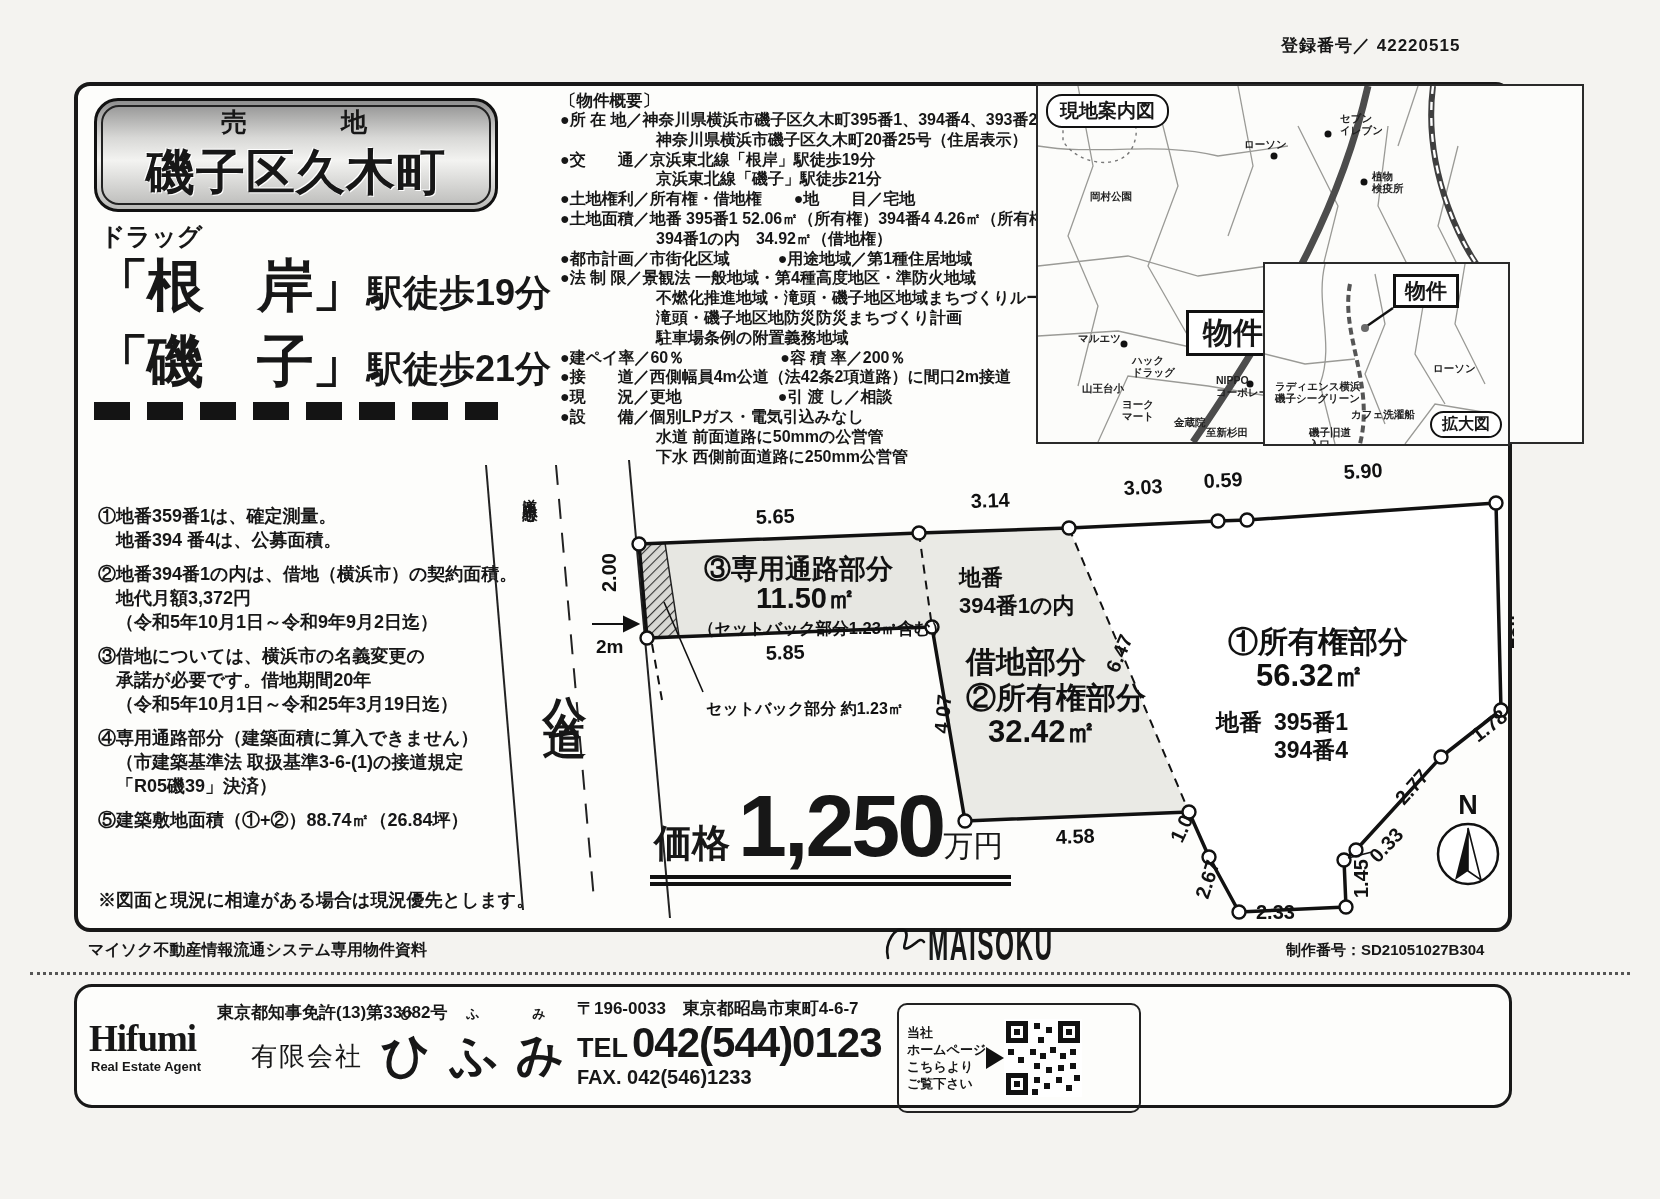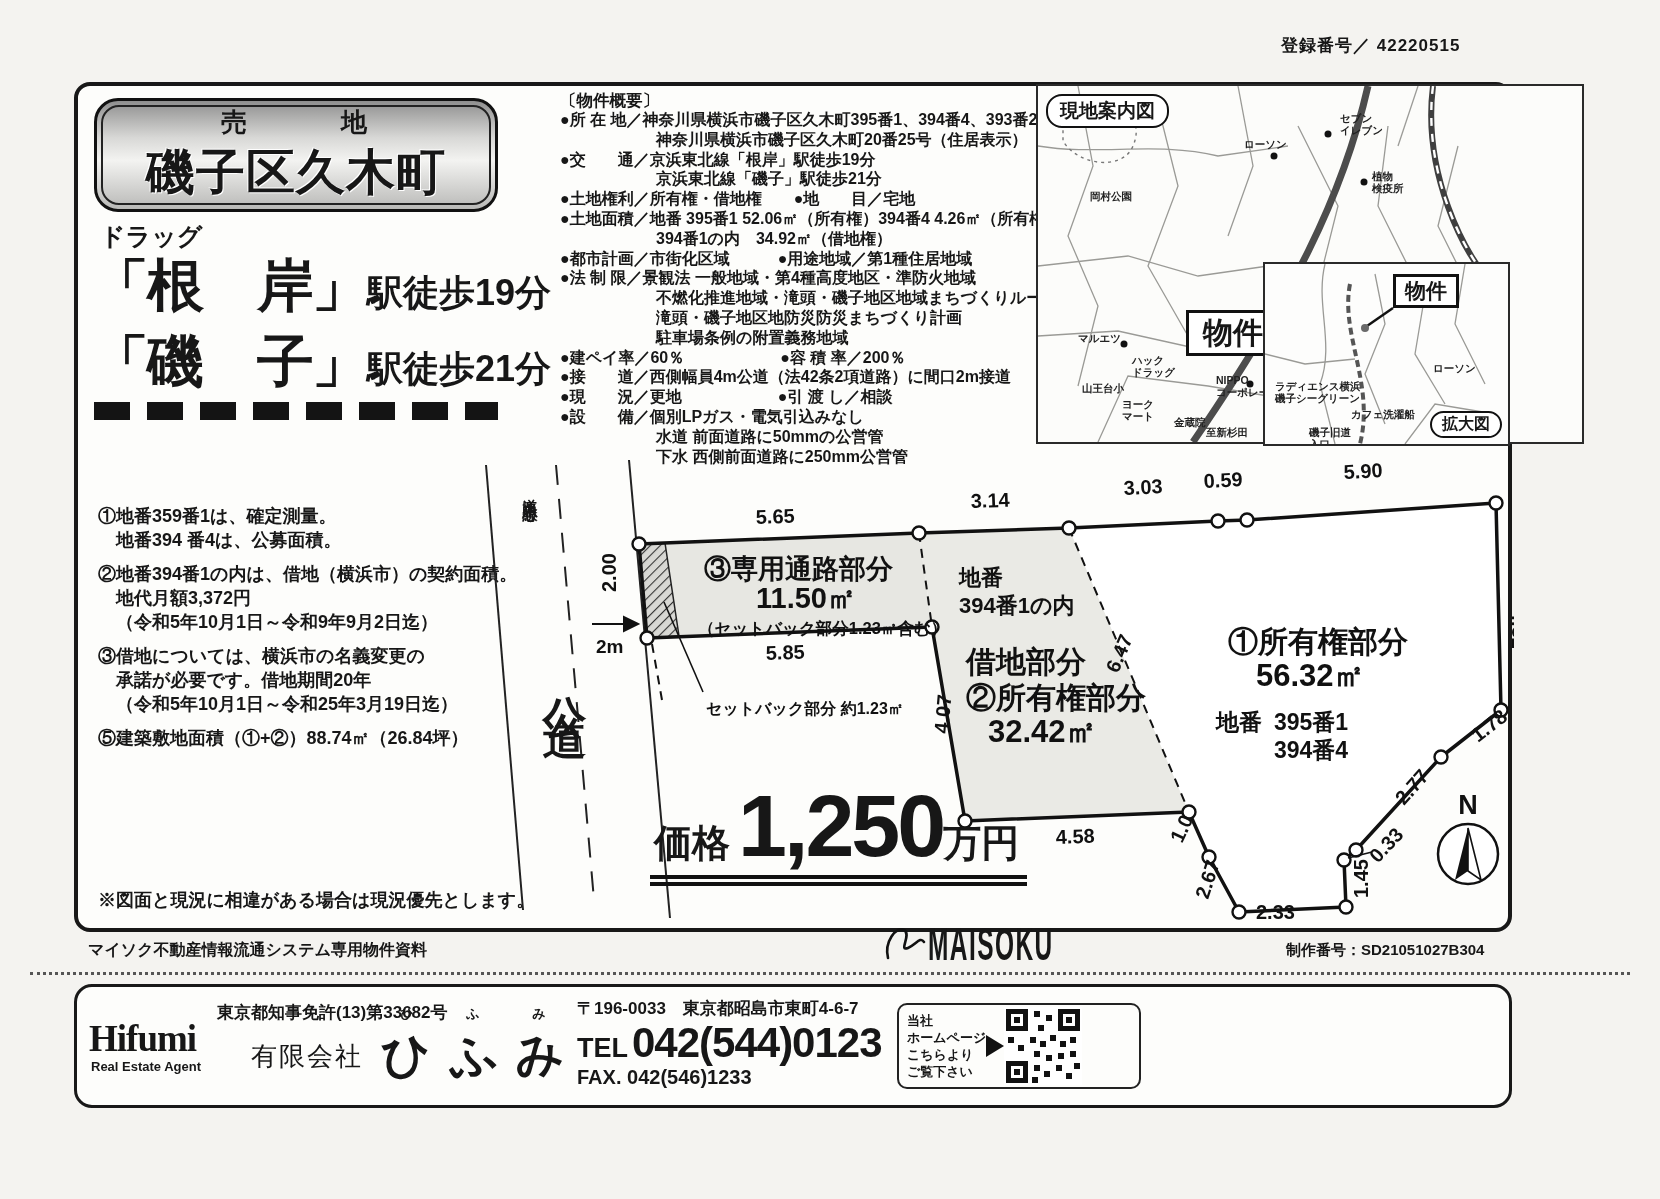--- a/index.html
+++ b/index.html
@@ -34,21 +34,21 @@
   .disclaimer { left:20px; top:802px; font-size:18px; font-weight:bold; }
   
   .plot-svg { left:378px; top:366px; }
   .vtext { writing-mode:vertical-rl; text-orientation:upright; }
   .road-label { left:442px; top:401px; font-size:15px; font-weight:600; letter-spacing:2px; }
   .koudou { left:458px; top:575px; font-size:44px; font-weight:700; letter-spacing:20px; }
   
   .price-row { left:572px; top:700px; display:flex; align-items:baseline; border-bottom:11px double #111; padding:0 8px 6px 4px; background:transparent; z-index:5; }
   .price-label { font-size:38px; font-weight:900; margin-right:8px; }
   .price-amount { font-size:88px; font-weight:900; letter-spacing:-3px; line-height:0.9; }
-  .price-unit { font-size:38px; font-weight:700; }
+  .price-unit { font-size:30px; font-weight:400; }
   
   .map { border:2px solid #2a2a2a; background:#fcfcfa; overflow:hidden; }
   .map-guide { left:958px; top:-2px; width:548px; height:360px; }
   .map-detail { left:1185px; top:176px; width:247px; height:184px; z-index:4; background:#fdfdfc; }
   .map-title { position:absolute; left:8px; top:8px; border:2px solid #111; border-radius:16px; padding:2px 12px; font-size:19px; font-weight:900; background:#fff; }
   .bukken { position:absolute; border:3px solid #111; background:#fff; font-weight:900; text-align:center; }
   .bukken-g { left:148px; top:224px; width:94px; height:46px; font-size:30px; line-height:40px; }
   .bukken-d { left:128px; top:10px; width:66px; height:34px; font-size:21px; line-height:28px; }
   .kakudai { position:absolute; right:6px; bottom:6px; border:2px solid #111; border-radius:14px; padding:1px 10px; font-size:16px; font-weight:900; background:#fff; }
   .map-label { position:absolute; font-size:10.5px; line-height:12px; font-weight:600; white-space:pre-line; color:#222; }
@@ -67,21 +67,21 @@
   .kana-group { left:308px; top:18px; display:flex; gap:22px; }
   .kana-item { display:flex; flex-direction:column; align-items:center; width:44px; }
   .kana-f { font-size:13px; font-weight:bold; }
   .kana-c { font-size:48px; font-weight:900; transform:rotate(-8deg); }
   .contact { left:500px; top:10px; }
   .postal { font-size:17px; font-weight:bold; margin-bottom:2px; }
   .tel-row { display:flex; align-items:baseline; }
   .tel-label { font-size:27px; font-weight:900; margin-right:4px; }
   .tel-num { font-size:42px; font-weight:900; letter-spacing:-1px; line-height:1; }
   .fax { font-size:20px; font-weight:700; margin-top:2px; }
-  .hp-box { left:820px; top:16px; width:244px; height:86px; border:2px solid #222; border-radius:10px; display:flex; align-items:center; padding:4px 8px; }
+  .hp-box { left:820px; top:16px; width:244px; height:110px; border:2px solid #222; border-radius:10px; display:flex; align-items:center; padding:4px 8px; }
   .hp-text { font-size:13px; font-weight:bold; line-height:17px; white-space:pre-line; }
   .hp-arrow { width:0; height:0; border-top:11px solid transparent; border-bottom:11px solid transparent; border-left:18px solid #111; }
 </style>
 </head>
 <body>
 
 <div class="abs reg">登録番号／ 42220515</div>
 
 <div class="abs main-box">
 
@@ -126,20 +126,23 @@
 
   <div class="abs notes">
     <div class="note">①地番359番1は、確定測量。
 　地番394 番4は、公募面積。</div>
     <div class="note">②地番394番1の内は、借地（横浜市）の契約面積。
 　地代月額3,372円
 　（令和5年10月1日～令和9年9月2日迄）</div>
     <div class="note">③借地については、横浜市の名義変更の
 　承諾が必要です。借地期間20年
 　（令和5年10月1日～令和25年3月19日迄）</div>
+    <div class="note">④専用通路部分（建築面積に算入できません）
+　（市建築基準法 取扱基準3-6-(1)の接道規定
+　「R05磯39」決済）</div>
     <div class="note">⑤建築敷地面積（①+②）88.74㎡（26.84坪）</div>
   </div>
   <div class="abs disclaimer">※図面と現況に相違がある場合は現況優先とします。</div>
 
   <svg class="abs plot-svg" width="1058" height="470" viewBox="0 0 1058 470">
     <defs>
       <pattern id="hatch" width="7" height="7" patternTransform="rotate(45)" patternUnits="userSpaceOnUse">
         <rect width="7" height="7" fill="#d8d8d4"></rect>
         <line x1="0" y1="0" x2="0" y2="7" stroke="#333" stroke-width="2.2"></line>
       </pattern>

